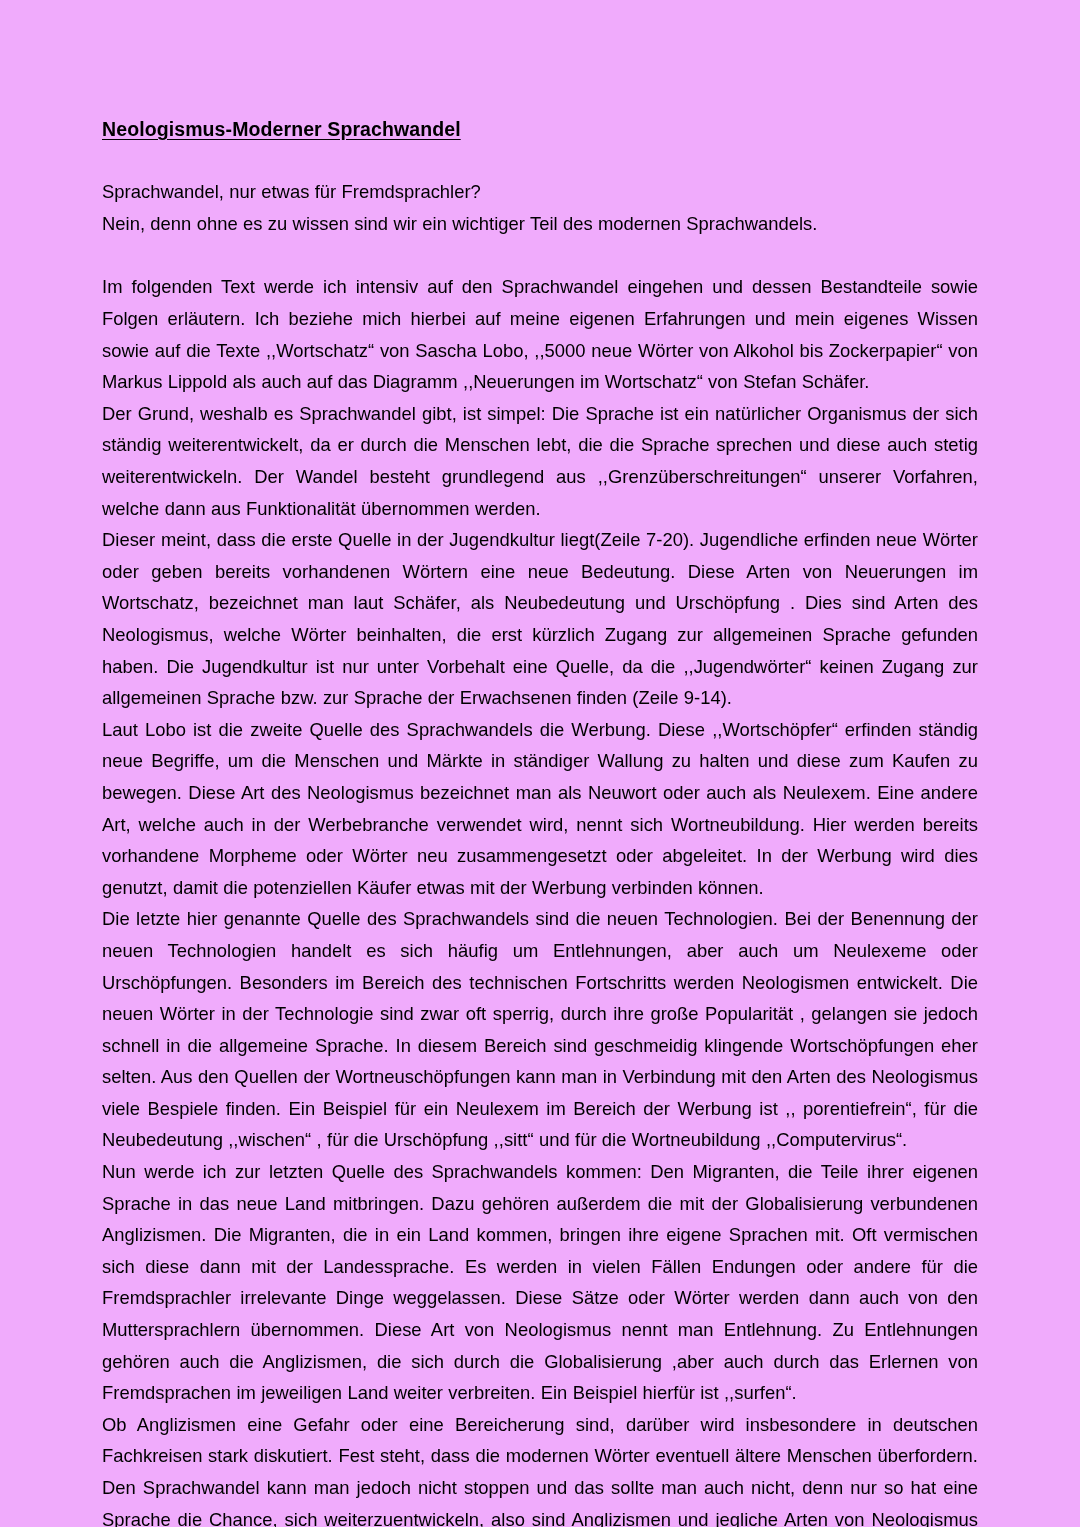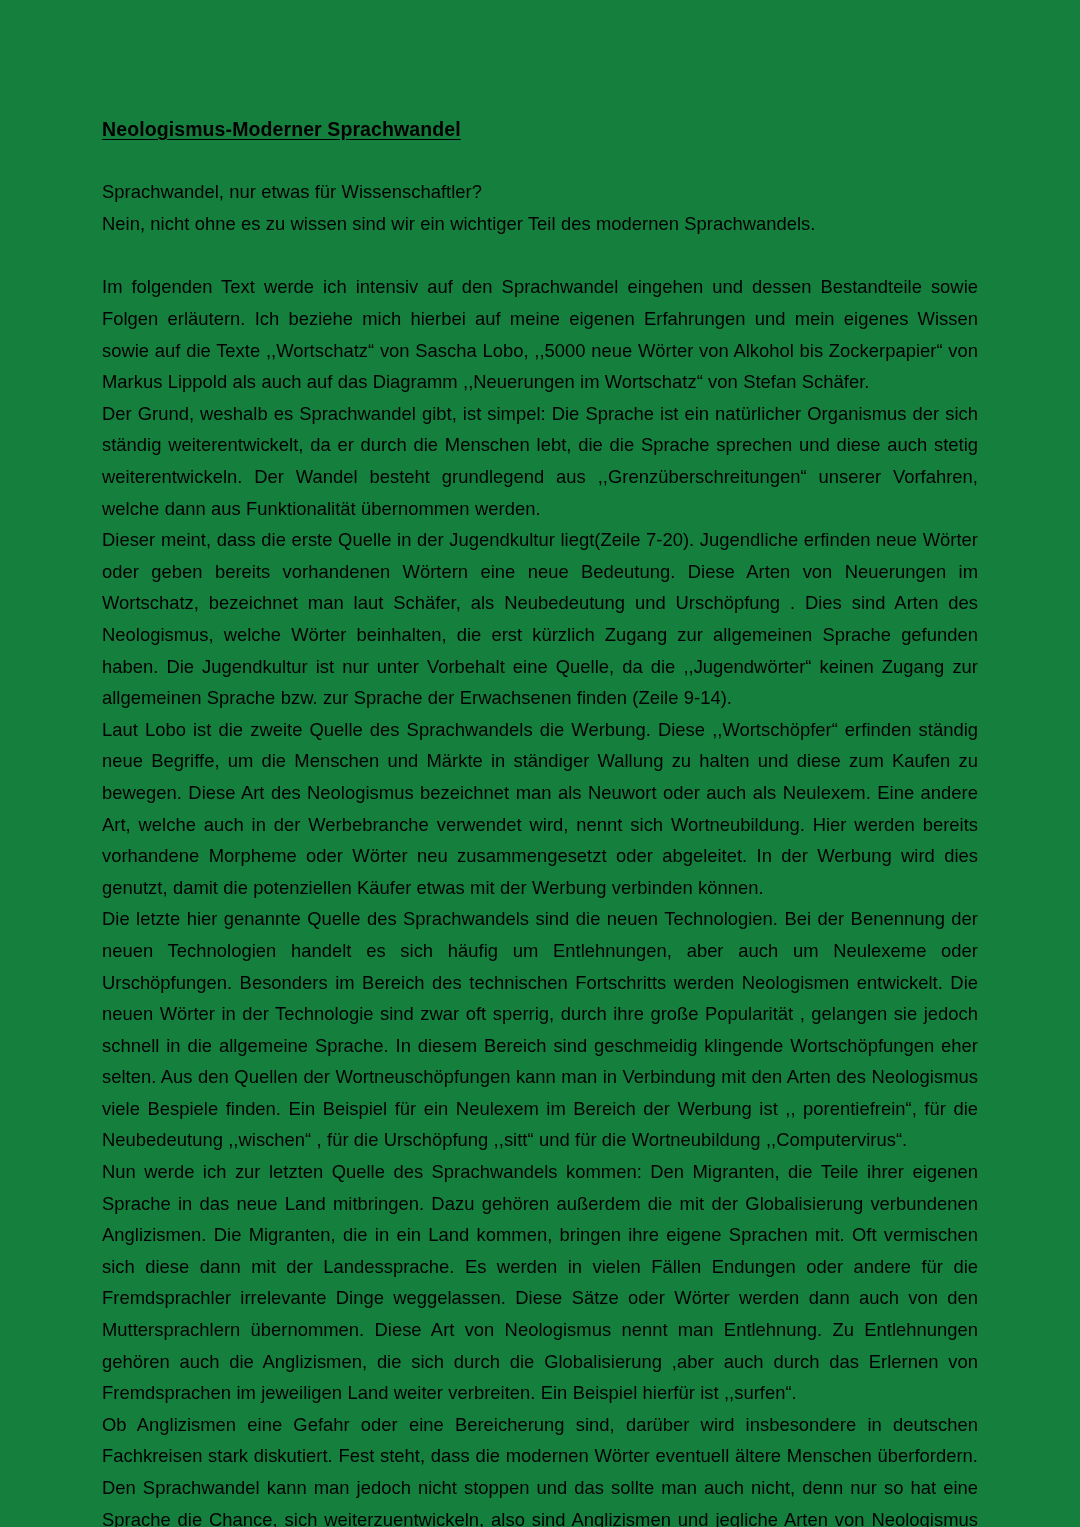--- a/index.html
+++ b/index.html
@@ -10,21 +10,21 @@
   }
   body {
     font-family: "Liberation Sans", "DejaVu Sans", sans-serif;
     color: #000000;
   }
   .page {
     position: relative;
     width: 1080px;
     height: 1527px;
     margin: 0;
-    background: #15803d;
+    background: #f0abfc;
     box-sizing: border-box;
     overflow: hidden;
   }
   .content {
     position: absolute;
     left: 102px;
     top: 115px;
     width: 876px;
   }
   .doc-title {
@@ -65,23 +65,23 @@
 </head>
 <body>
 
 <div class="page">
   <div class="content">
 
     <h1 class="doc-title">Neologismus-Moderner Sprachwandel</h1>
 
     <div class="spacer-lg"></div>
 
-    <p class="para nojust">Sprachwandel, nur etwas für Wissenschaftler?</p>
+    <p class="para nojust">Sprachwandel, nur etwas für Fremdsprachler?</p>
 
-    <p class="para nojust">Nein, nicht ohne es zu wissen sind wir ein wichtiger Teil des modernen Sprachwandels.</p>
+    <p class="para nojust">Nein, denn ohne es zu wissen sind wir ein wichtiger Teil des modernen Sprachwandels.</p>
 
     <div class="spacer-md"></div>
 
     <p class="para">Im folgenden Text werde ich intensiv auf den Sprachwandel eingehen und dessen Bestandteile sowie Folgen erläutern. Ich beziehe mich hierbei auf meine eigenen Erfahrungen und mein eigenes Wissen sowie auf die Texte ,,Wortschatz“ von Sascha Lobo, ,,5000 neue Wörter von Alkohol bis Zockerpapier“ von Markus Lippold als auch auf das Diagramm ,,Neuerungen im Wortschatz“ von Stefan Schäfer.</p>
 
     <p class="para">Der Grund, weshalb es Sprachwandel gibt, ist simpel: Die Sprache ist ein natürlicher Organismus der sich ständig weiterentwickelt, da er durch die Menschen lebt, die die Sprache sprechen und diese auch stetig weiterentwickeln. Der Wandel besteht grundlegend aus ,,Grenzüberschreitungen“ unserer Vorfahren, welche dann aus Funktionalität übernommen werden.</p>
 
 
     <p class="para">Dieser meint, dass die erste Quelle in der Jugendkultur liegt(Zeile 7-20). Jugendliche erfinden neue Wörter oder geben bereits vorhandenen Wörtern eine neue Bedeutung. Diese Arten von Neuerungen im Wortschatz, bezeichnet man laut Schäfer, als Neubedeutung und Urschöpfung . Dies sind Arten des Neologismus, welche Wörter beinhalten, die erst kürzlich Zugang zur allgemeinen Sprache gefunden haben. Die Jugendkultur ist nur unter Vorbehalt eine Quelle, da die  ,,Jugendwörter“ keinen Zugang zur allgemeinen Sprache bzw. zur Sprache der Erwachsenen finden (Zeile 9-14).</p>
 

